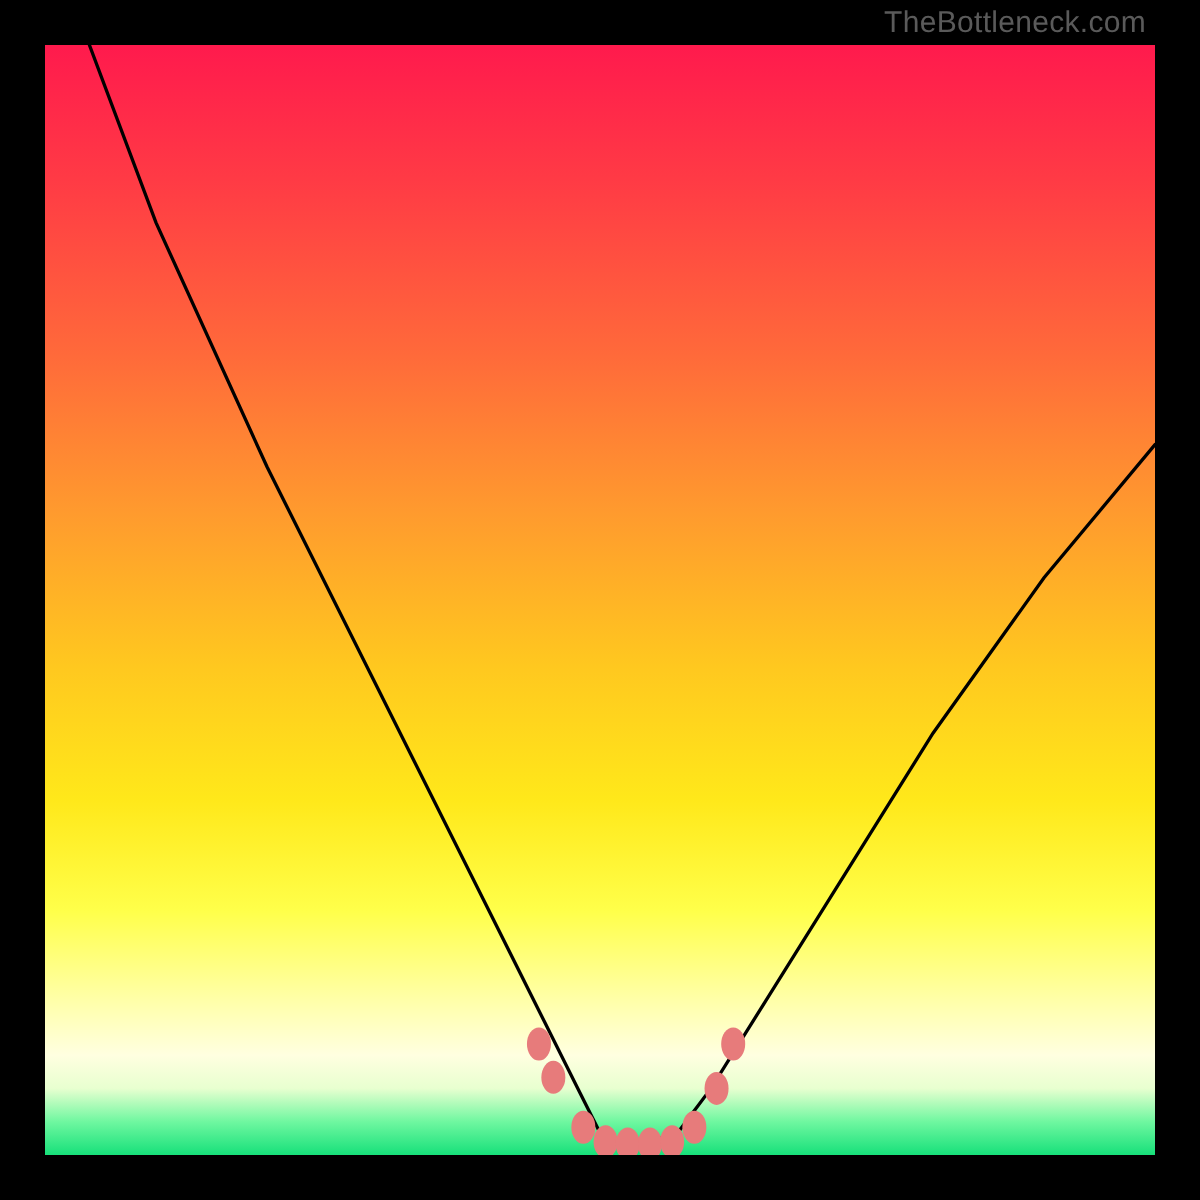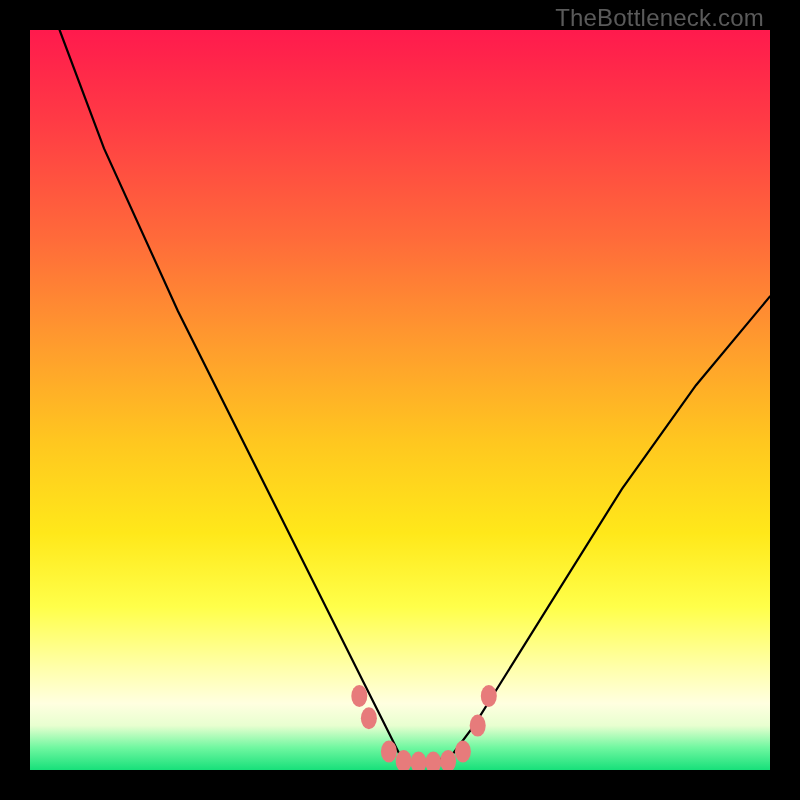--- a/index.html
+++ b/index.html
@@ -39,21 +39,21 @@
       #6ff7a0 97%,
       #17e07a 100%
     );
     overflow: hidden;
   }
   .watermark {
     position: absolute;
     top: 4px;
     right: 36px;
     color: #5a5a5a;
-    font-size: 24px;
+    font-size: 20px;
     letter-spacing: 0.2px;
     user-select: none;
   }
   svg.curve {
     position: absolute;
     left: 0;
     top: 0;
     width: 740px;
     height: 740px;
   }

